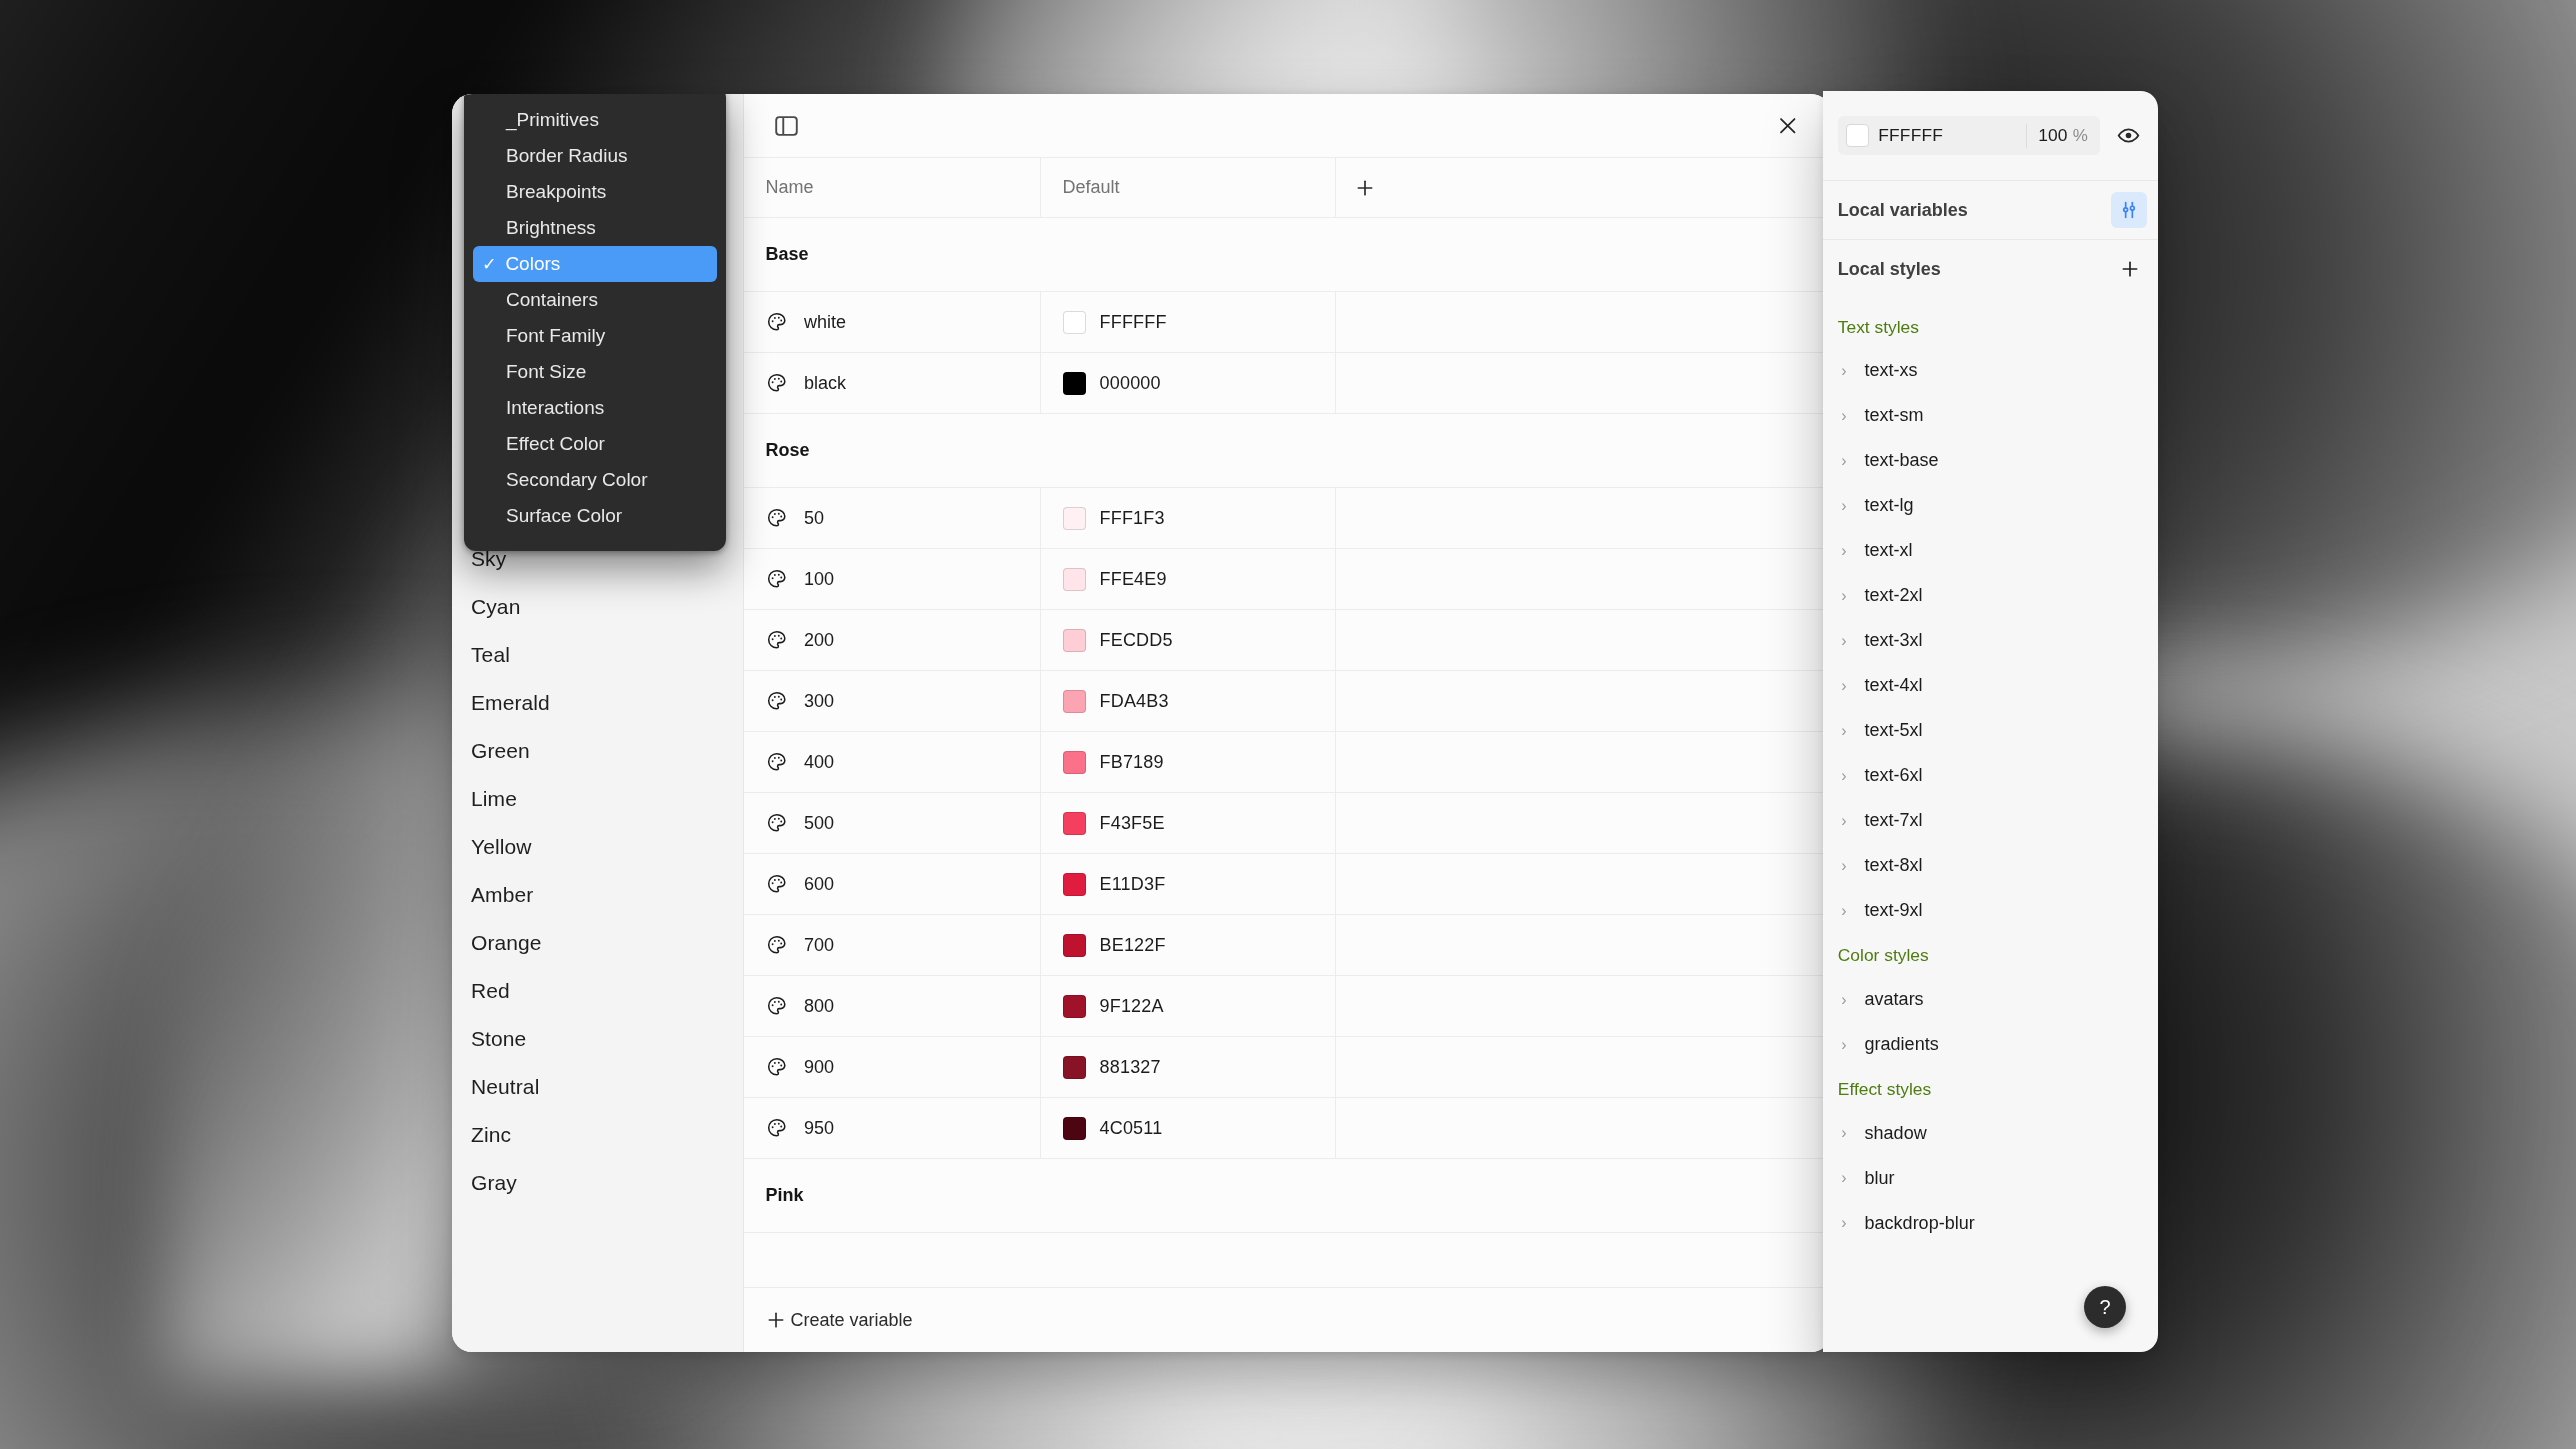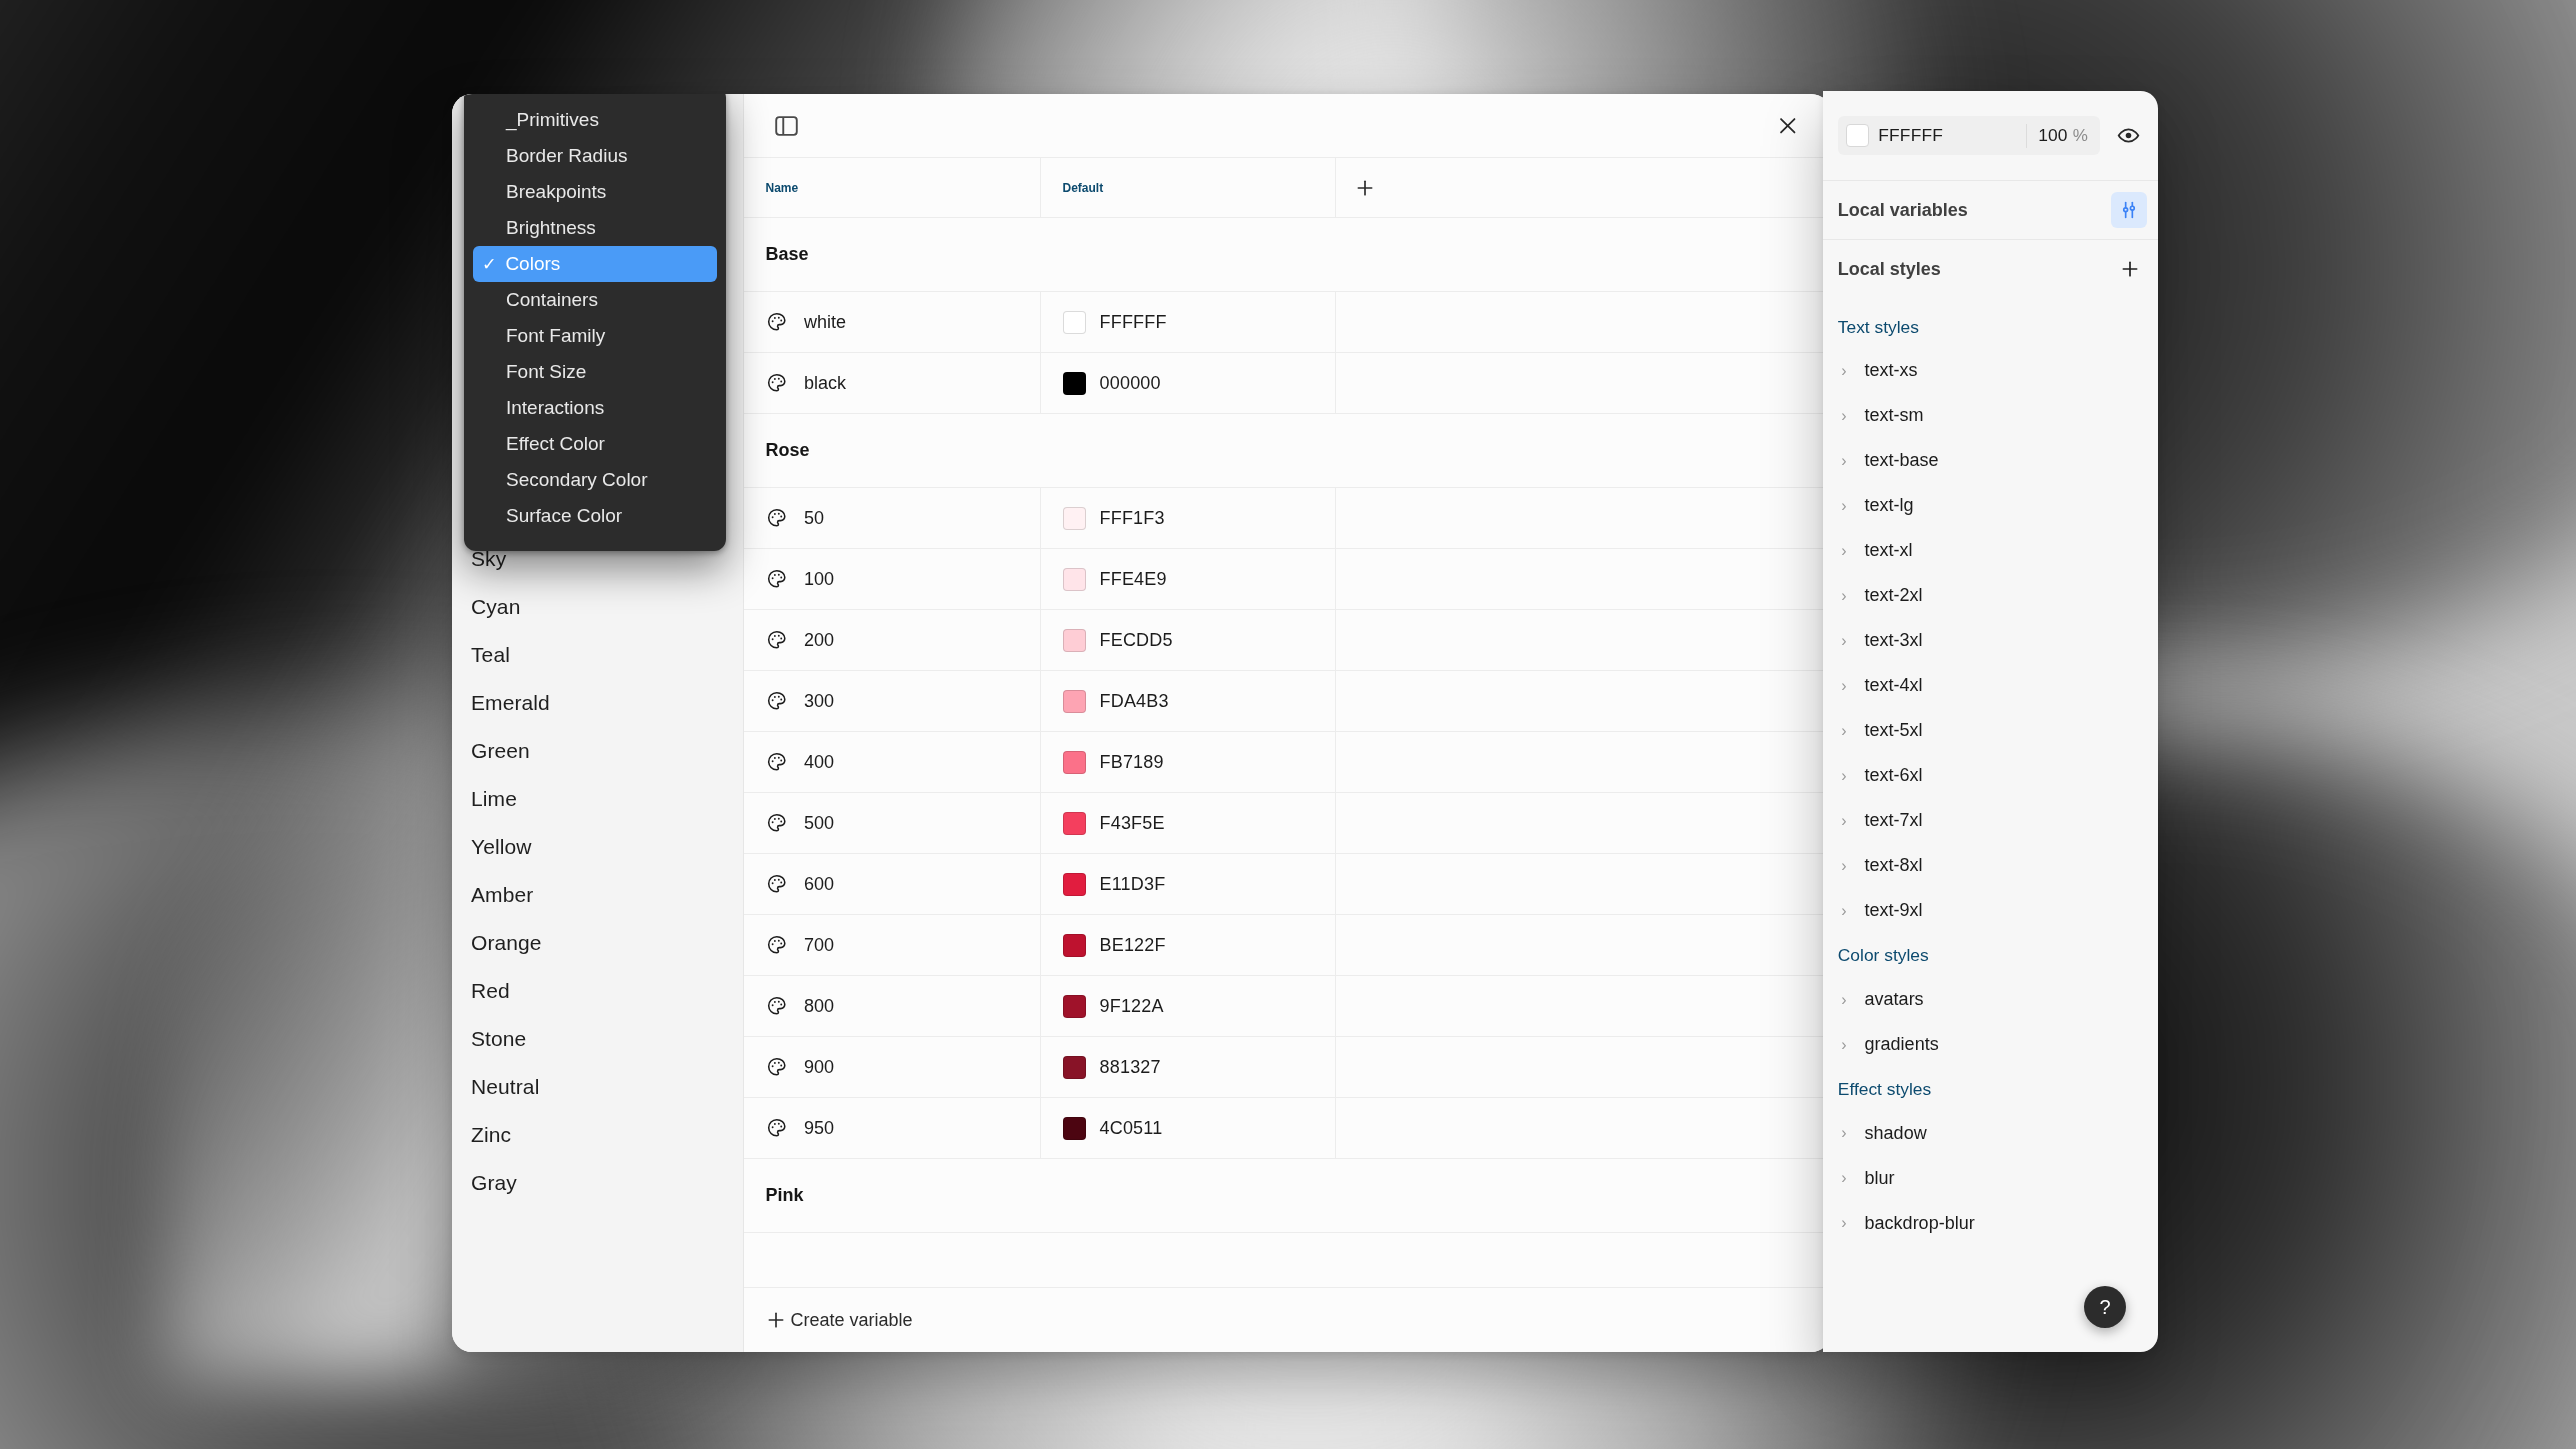--- a/index.html
+++ b/index.html
@@ -178,23 +178,23 @@
   .table-head {
     height: 60px;
     flex: 0 0 60px;
     display: flex;
     align-items: stretch;
     border-bottom: 0.7px solid #ececec;
   }
   .th {
     display: flex;
     align-items: center;
-    font-size: 12px;
-    font-weight: 700;
-    color: #0c4a6e;
+    font-size: 18px;
+    font-weight: 400;
+    color: #737373;
     padding-left: 21.5px;
   }
   .th.c-name { width: 297px; flex: 0 0 297px; border-right: 0.7px solid #ececec; }
   .th.c-default { width: 295px; flex: 0 0 295px; border-right: 0.7px solid #ececec; }
   .th.c-add { flex: 1; padding-left: 19px; }
 
   .table-body {
     flex: 1;
     overflow: hidden;
     position: relative;
@@ -336,21 +336,21 @@
     font-weight: 700;
     color: #404040;
   }
   .rp-scroll {
     flex: 1;
     overflow: hidden;
     padding-top: 6.7px;
   }
   .rp-group-label {
     font-size: 17.4px;
-    color: #0c4a6e;
+    color: #4d7c0f;
     padding: 12px 0 10.7px 14.8px;
   }
   .rp-item {
     height: 45px;
     display: flex;
     align-items: center;
     padding-left: 14.8px;
     gap: 14.8px;
     cursor: pointer;
   }

